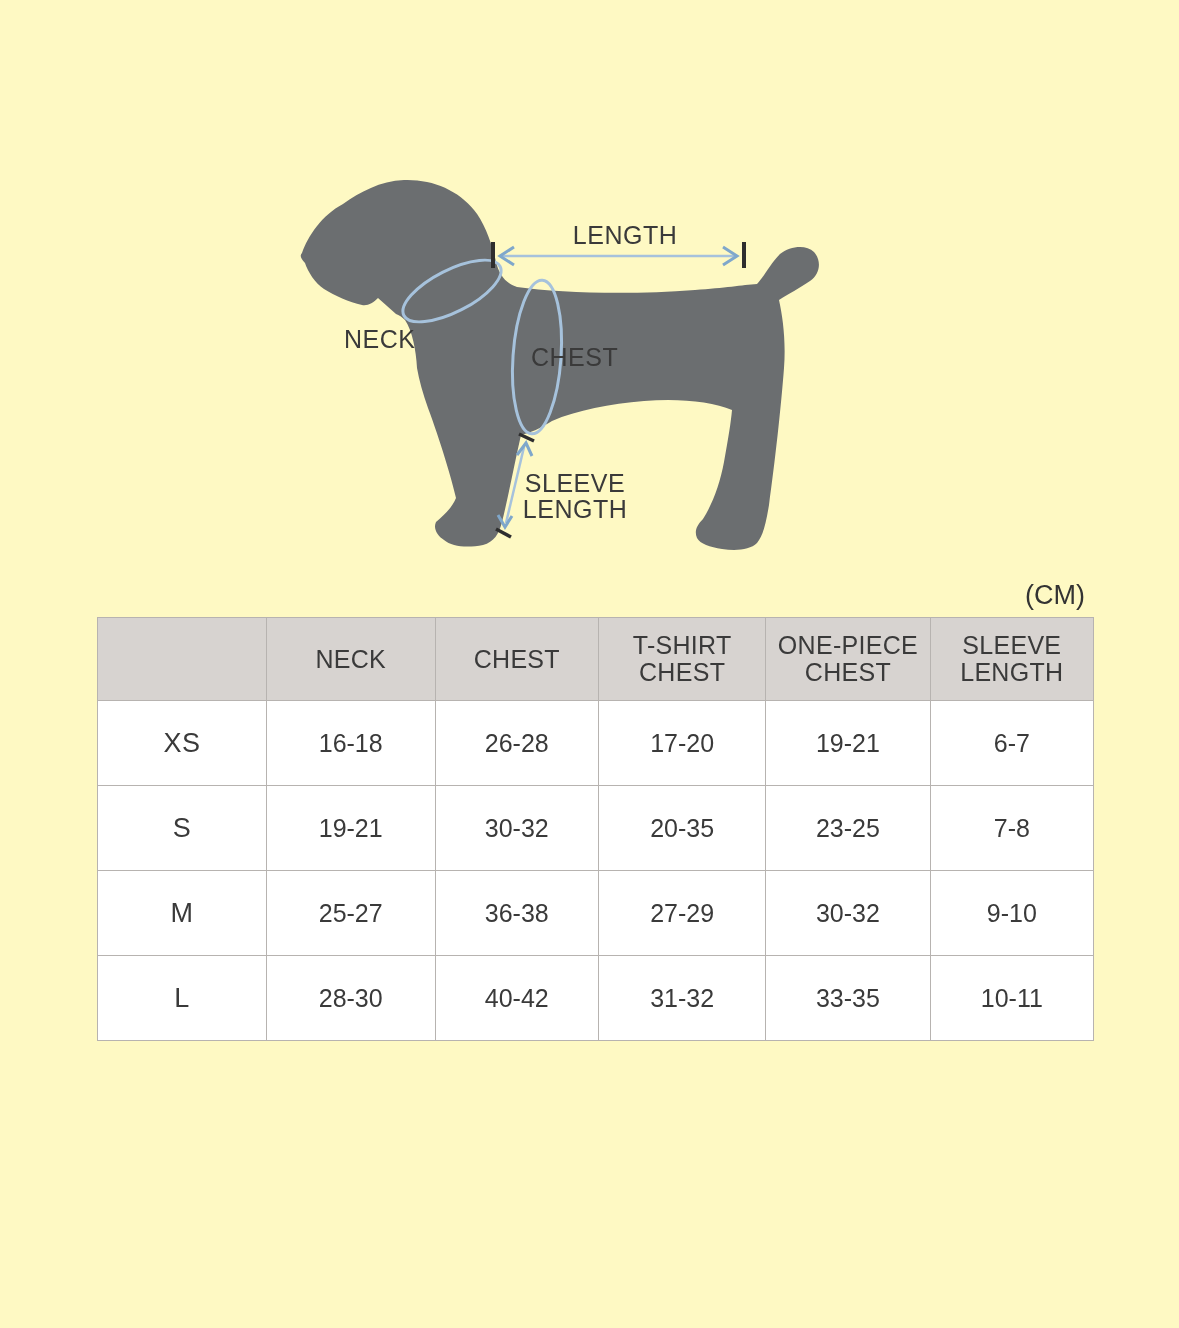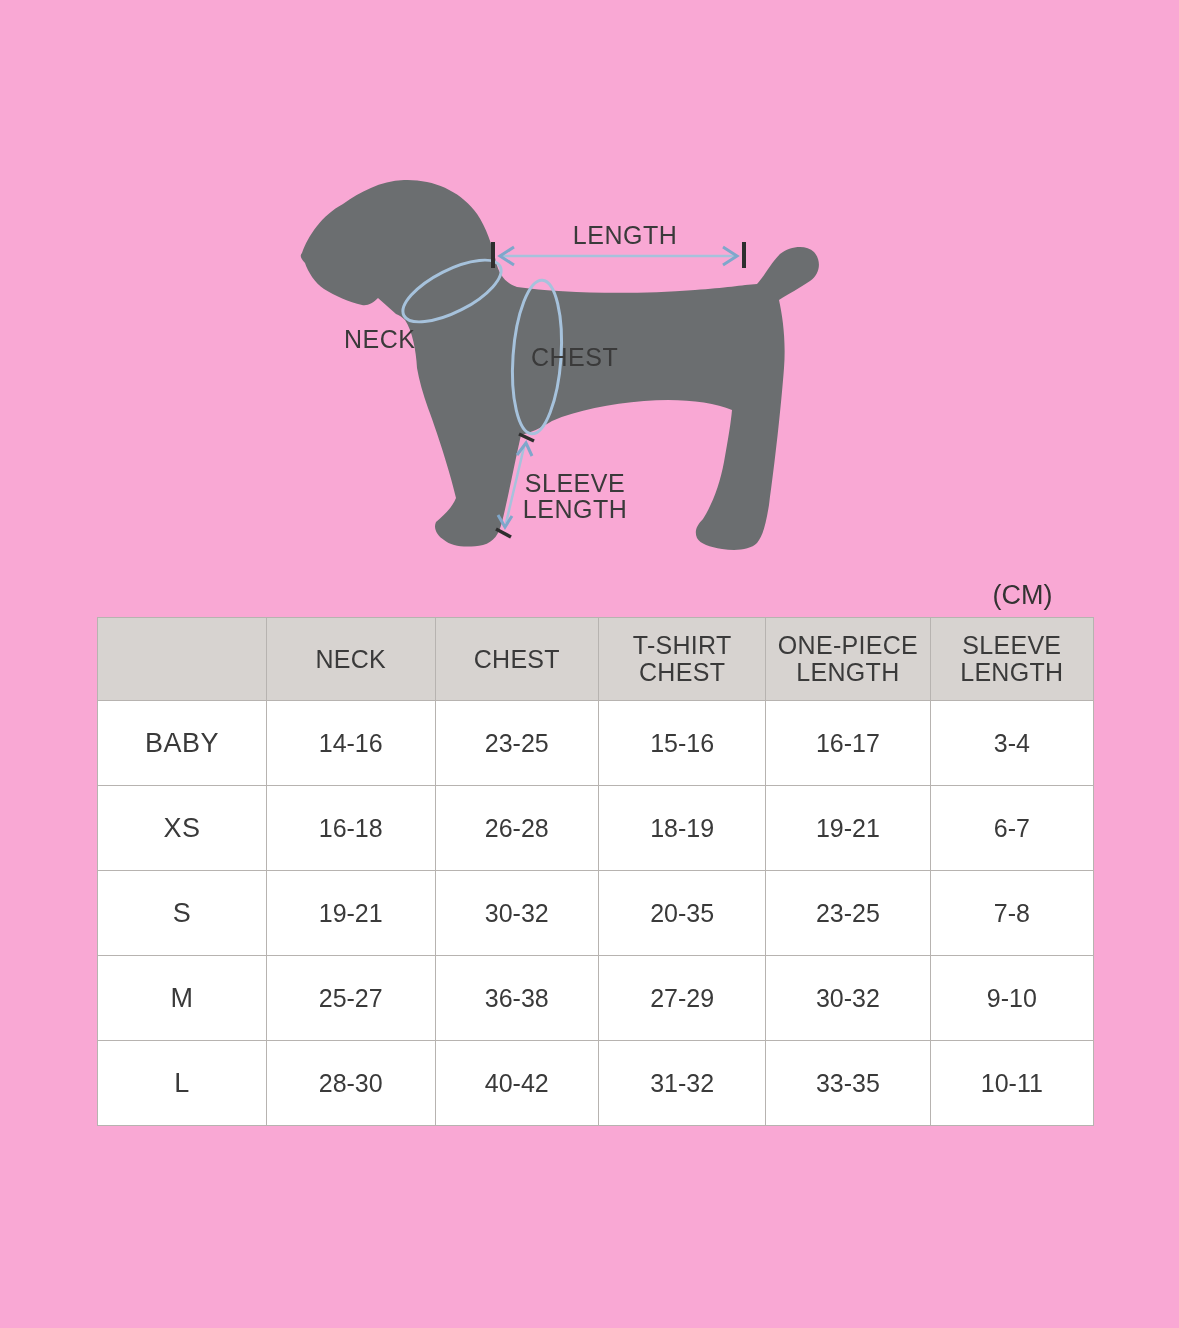--- a/index.html
+++ b/index.html
@@ -1,19 +1,19 @@
 <!DOCTYPE html>
 <html><head>
 <meta charset="utf-8">
 <style>
   html,body{margin:0;padding:0;background:#ffffff;}
   #canvas{
     position:relative;
     width:1179px;height:1328px;
-    background:#f9a8d4;
+    background:#fef9c3;
     font-family:"Liberation Sans", sans-serif;
     color:#3a3a3a;
     overflow:hidden;
   }
   
   #dog-svg{position:absolute;left:0;top:0;}
   .diagram-label{
     position:absolute;
     font-size:25px;
     letter-spacing:0.5px;
@@ -22,21 +22,21 @@
     line-height:1.05;
   }
   #length-label{left:540px;top:222px;width:170px;text-align:center;}
   #neck-label{left:344px;top:326px;width:80px;}
   #chest-label{left:531px;top:344px;width:90px;}
   #sleeve-label{left:500px;top:470px;width:150px;text-align:center;}
   
   #cm-note{
     position:absolute;
     left:960px;top:580px;width:125px;
-    text-align:center;
+    text-align:right;
     font-size:27px;
     color:#333333;
   }
   
   #size-table{
     position:absolute;
     left:97px;top:617px;
     width:997px;
     border-collapse:collapse;
     table-layout:fixed;
@@ -151,39 +151,31 @@
         <col style="width:16.4%">
     </colgroup>
     <thead>
       <tr>
         <th></th>
         <th>NECK</th>
         <th>CHEST</th>
         <th>T-SHIRT
 CHEST</th>
         <th>ONE-PIECE
-LENGTH</th>
+CHEST</th>
         <th>SLEEVE
 LENGTH</th>
       </tr>
     </thead>
     <tbody>
-      <tr>
-        <td class="size-label">BABY</td>
-        <td>14-16</td>
-        <td>23-25</td>
-        <td>15-16</td>
-        <td>16-17</td>
-        <td>3-4</td>
-      </tr>
       <tr>
         <td class="size-label">XS</td>
         <td>16-18</td>
         <td>26-28</td>
-        <td>18-19</td>
+        <td>17-20</td>
         <td>19-21</td>
         <td>6-7</td>
       </tr>
       <tr>
         <td class="size-label">S</td>
         <td>19-21</td>
         <td>30-32</td>
         <td>20-35</td>
         <td>23-25</td>
         <td>7-8</td>

